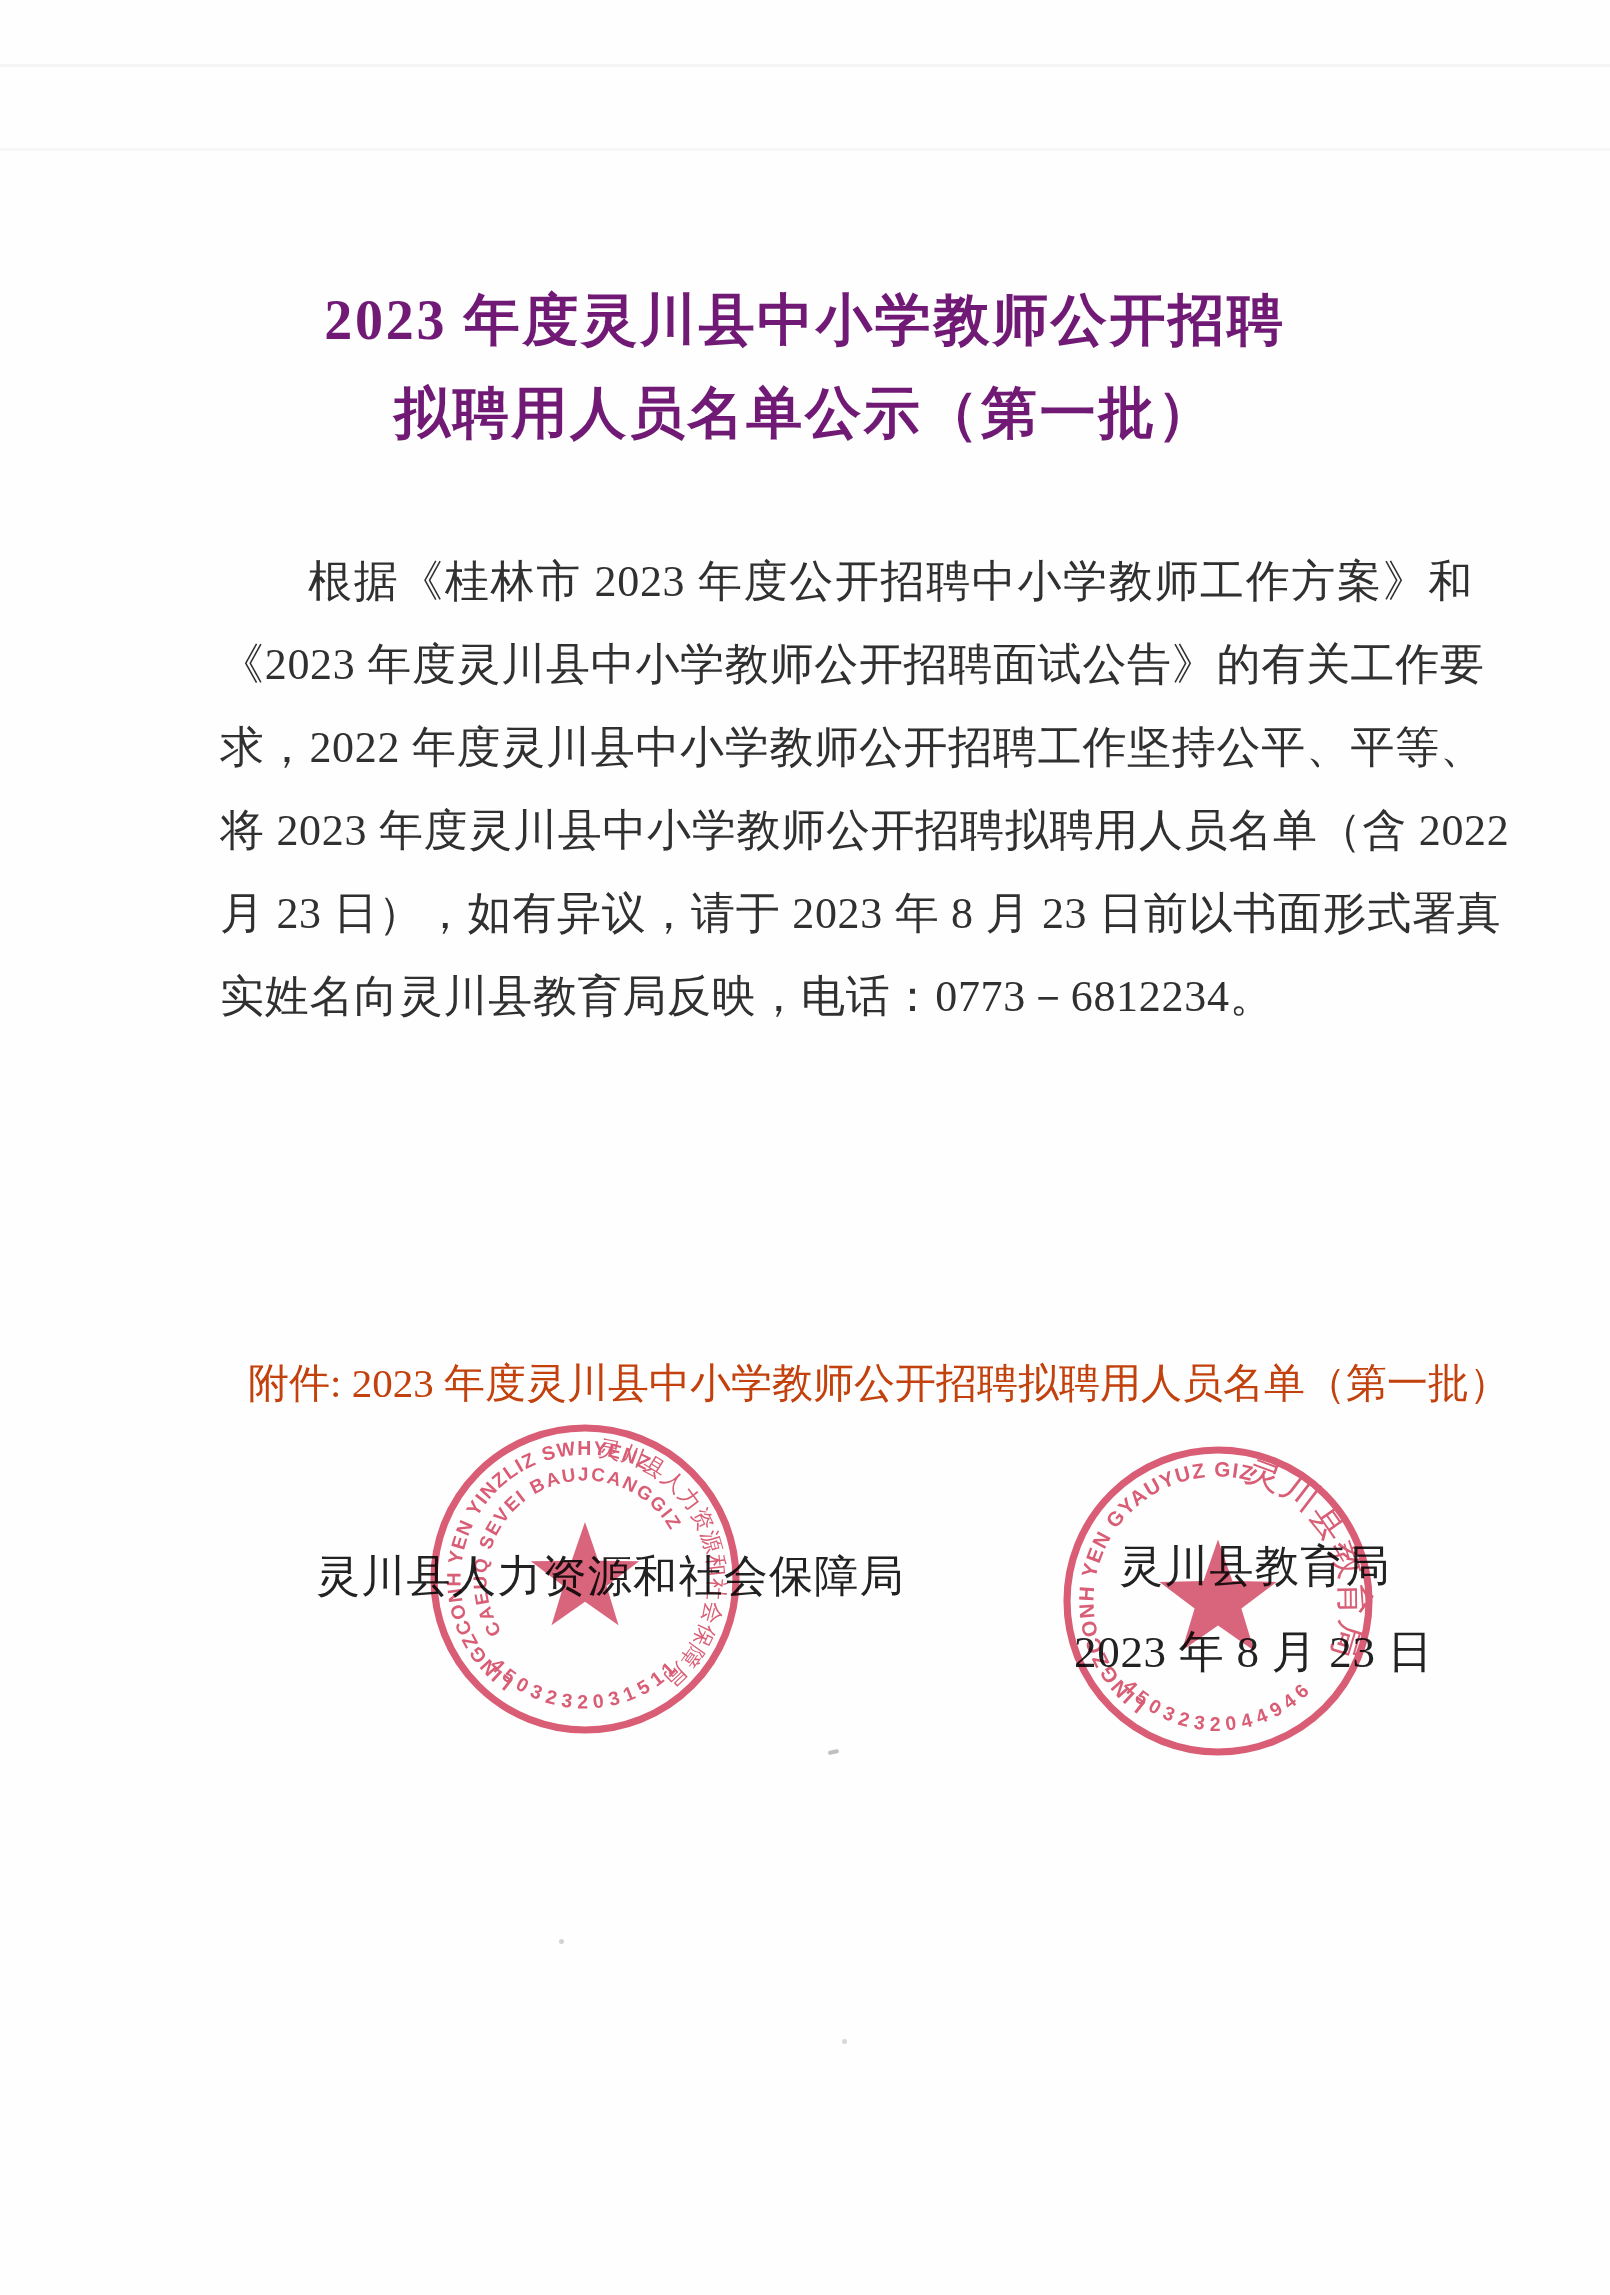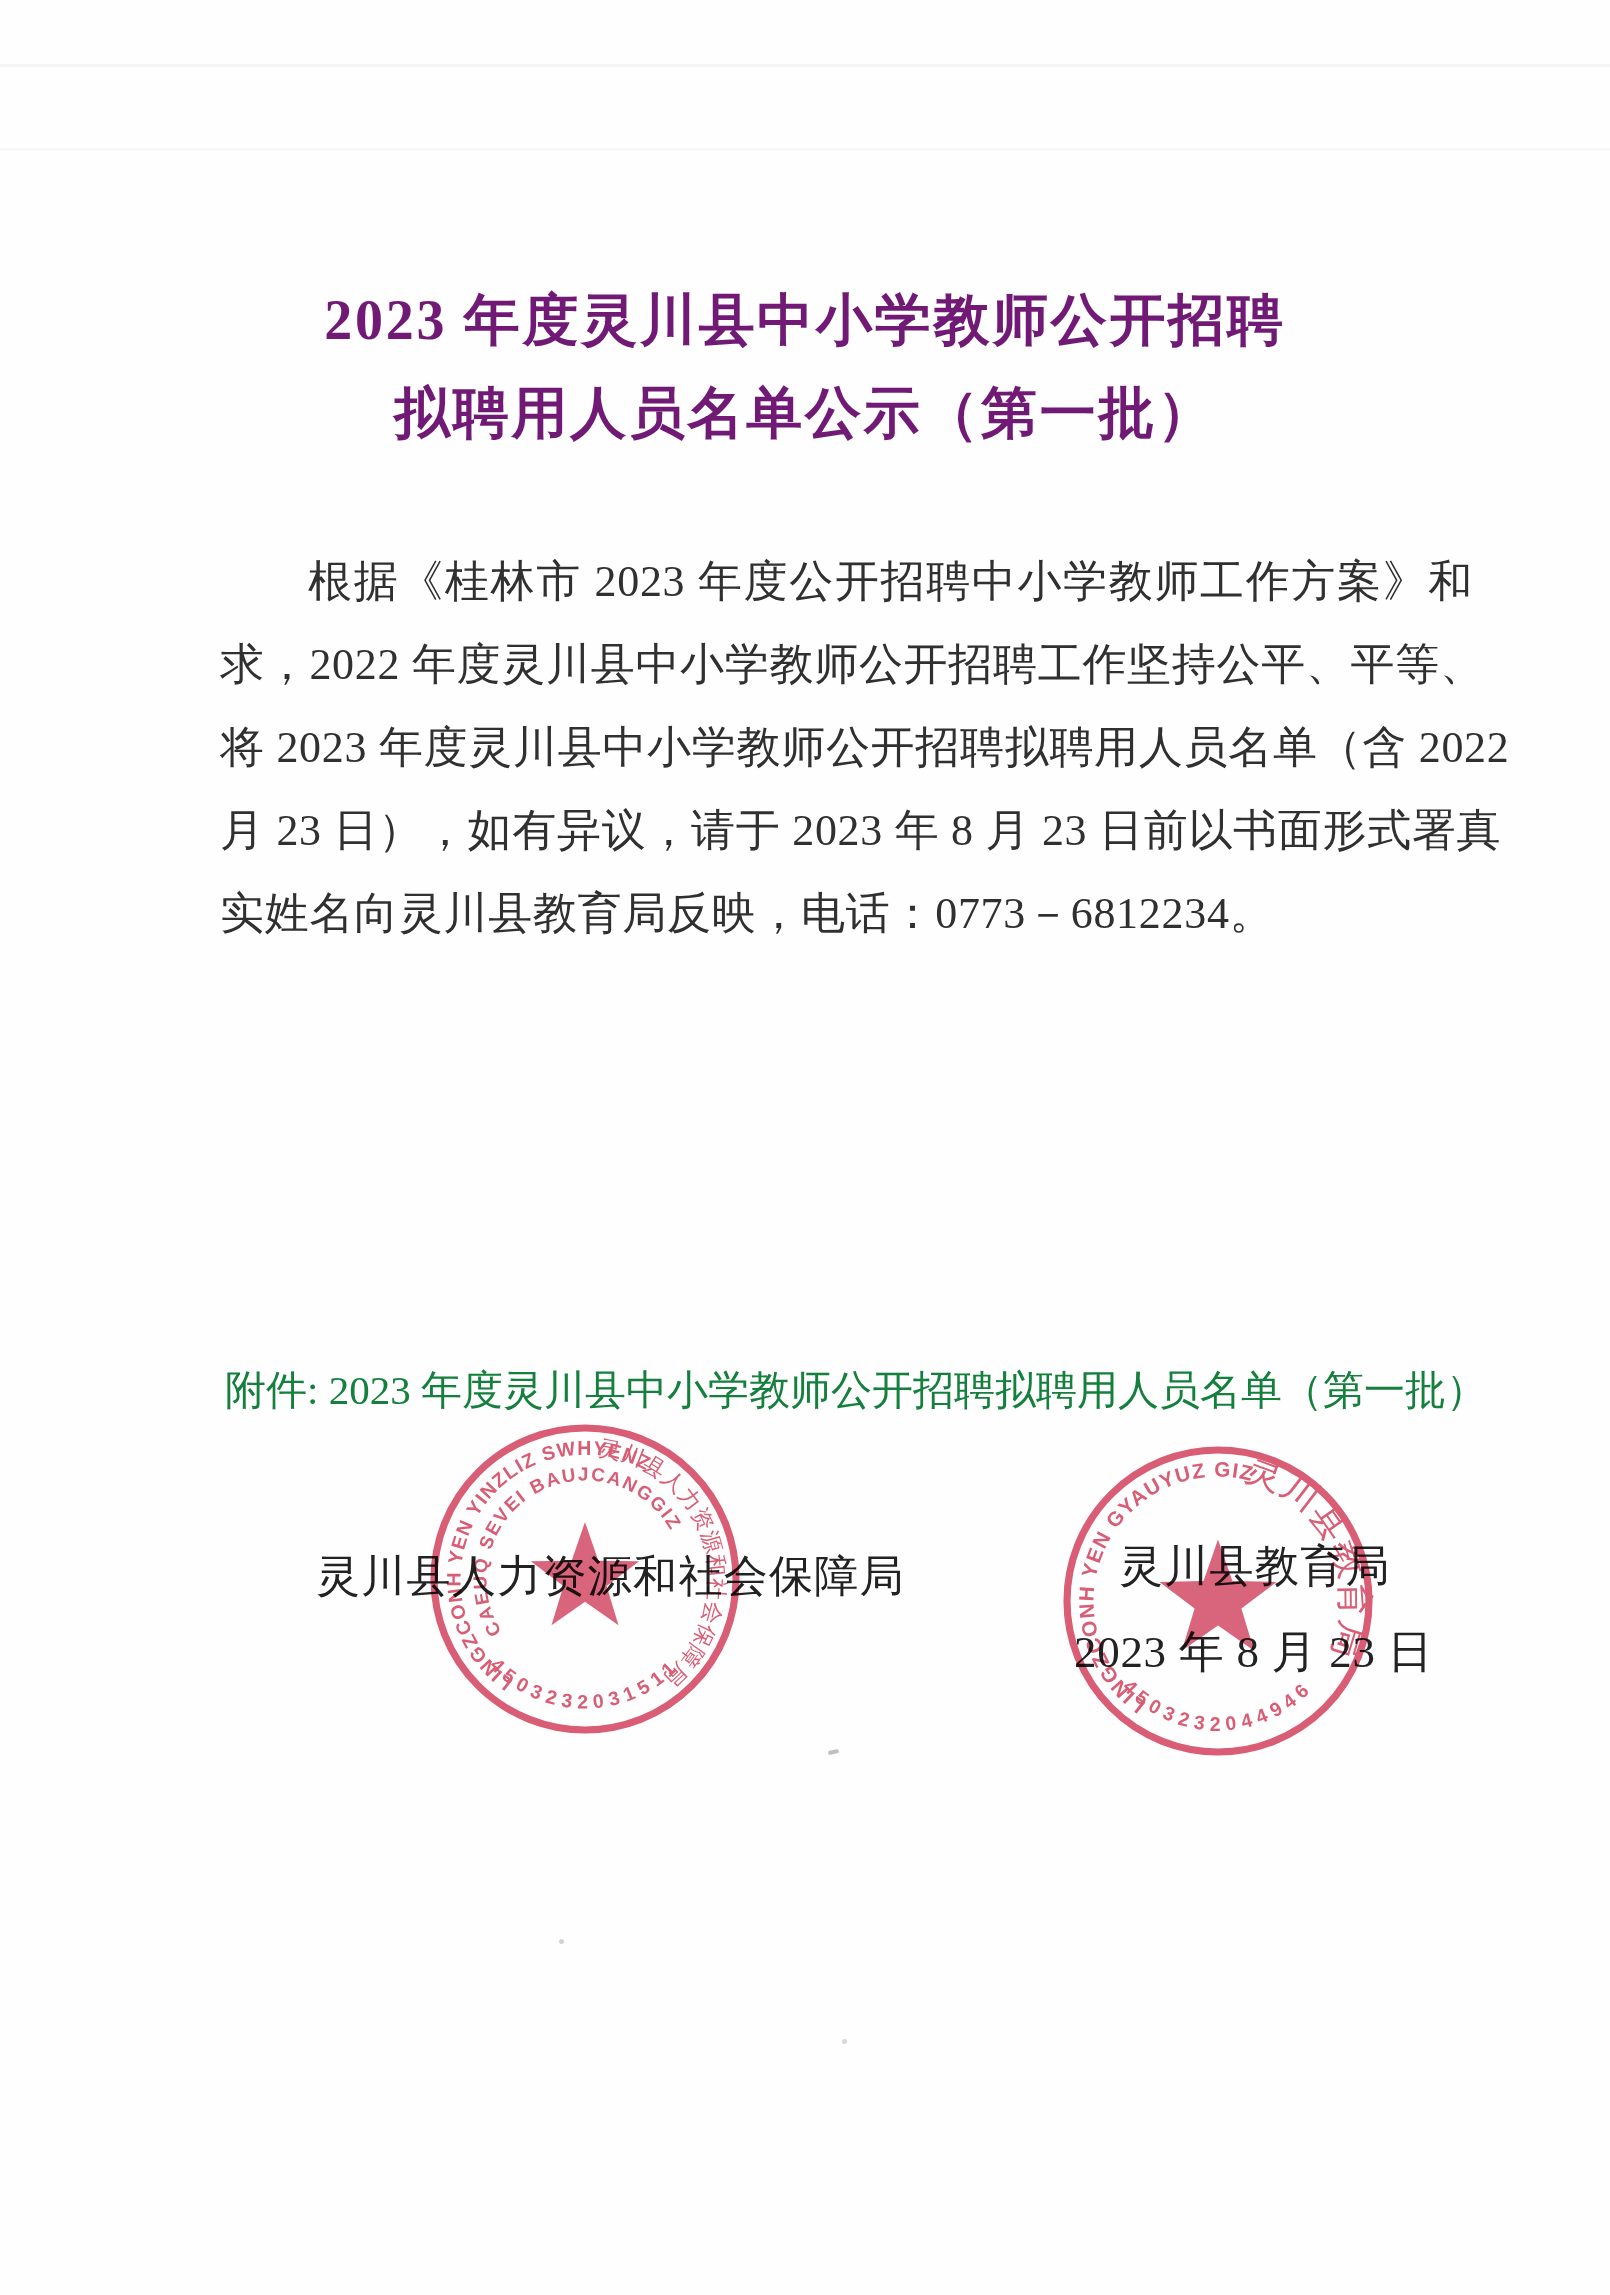--- a/index.html
+++ b/index.html
@@ -35,26 +35,25 @@
     text-align:justify;
     text-align-last:justify;
     text-justify:inter-character;
     height:83px;
     white-space:nowrap;
   }
   .body-line.first{text-indent:88px;}
   .body-line.last{text-align-last:left;}
   .attachment{
     position:absolute;
-    left:225px;top:1356px;width:1270px;
+    left:248px;top:1356px;width:1270px;
     font-size:41px;
     letter-spacing:0px;
-    color:#15803d;
+    color:#c2410c;
     white-space:nowrap;
-    margin-top:7px;
   }
   .signature{
     position:absolute;
     font-size:44px;
     letter-spacing:1.3px;
     color:#222222;
     white-space:nowrap;
   }
   #sig-left{left:316px;top:1547px;}
   #sig-right{left:1119px;top:1537px;}
@@ -82,20 +81,21 @@
   <div class="scanline" style="top:64px"></div>
   <div class="scanline" style="top:148px;background:#f7f7f7"></div>
 
   <div class="doc-title">
     <div>2023 年度灵川县中小学教师公开招聘</div>
     <div>拟聘用人员名单公示（第一批）</div>
   </div>
 
   <div class="body-text">
     <div class="body-line first">根据《桂林市 2023 年度公开招聘中小学教师工作方案》和</div>
+    <div class="body-line">《2023 年度灵川县中小学教师公开招聘面试公告》的有关工作要</div>
     <div class="body-line">求，2022 年度灵川县中小学教师公开招聘工作坚持公平、平等、</div>
     <div class="body-line">将 2023 年度灵川县中小学教师公开招聘拟聘用人员名单（含 2022</div>
     <div class="body-line">月 23 日），如有异议，请于 2023 年 8 月 23 日前以书面形式署真</div>
     <div class="body-line last">实姓名向灵川县教育局反映，电话：0773－6812234。</div>
   </div>
 
   <div class="attachment">附件: 2023 年度灵川县中小学教师公开招聘拟聘用人员名单（第一批）</div>
 
   <div class="signature" id="sig-left">灵川县人力资源和社会保障局</div>
   <div class="signature" id="sig-right">灵川县教育局</div>

